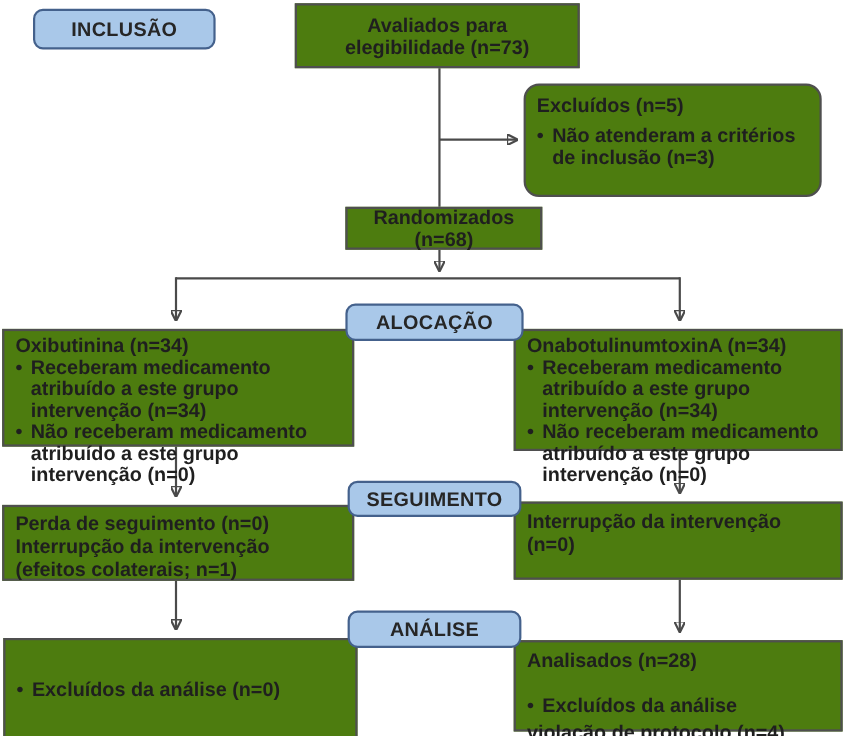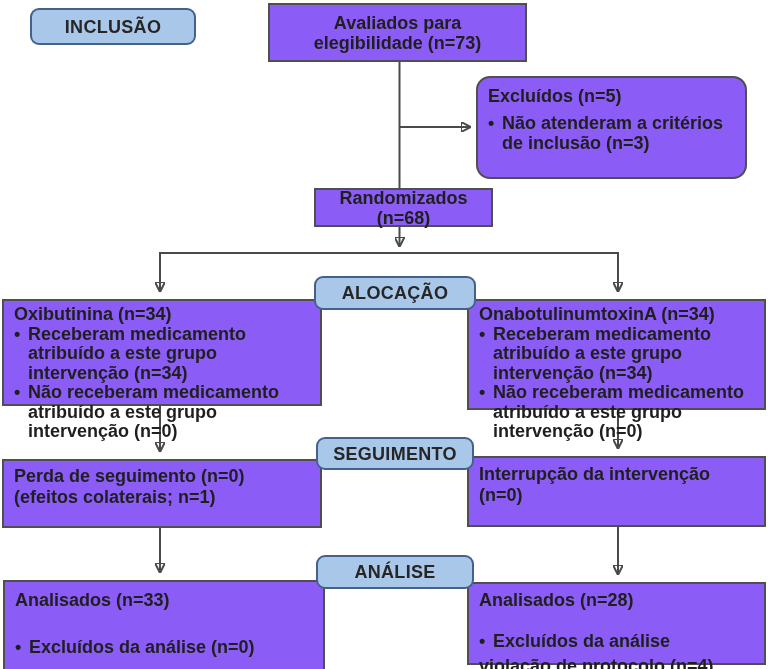--- a/index.html
+++ b/index.html
@@ -11,21 +11,21 @@
     font-family:"Liberation Sans","DejaVu Sans",sans-serif;
     font-weight:700;
     color:#1f1f1f;
     font-size:18px;
     line-height:20px;
   }
   .connectors{position:absolute;left:0;top:0;width:768px;height:669px;z-index:1;}
   .connectors path{stroke:#4a4a4a;stroke-width:2;fill:none;}
   .box{
     position:absolute;
-    background:#8b5cf6;
+    background:#4d7c0f;
     border:2px solid #4f4f4f;
     box-sizing:border-box;
     z-index:2;
     padding:6px 10px;
   }
   .box.center{
     display:flex;align-items:center;justify-content:center;text-align:center;
     padding:4px 8px;
   }
   .badge{
@@ -112,31 +112,31 @@
     </div>
     <div class="bullet">
       <span class="btxt">Não receberam medicamento atribuído a este grupo intervenção (n=0)</span>
     </div>
   </div>
 
   <div class="badge" style="left:316px;top:437px;width:158px;height:33px;">SEGUIMENTO</div>
 
   <div class="box fu-left" style="left:2px;top:459px;width:320px;height:69px;">
     <div class="line">Perda de seguimento (n=0)</div>
+    <div class="line">Interrupção da intervenção</div>
     <div class="line">(efeitos colaterais; n=1)</div>
   </div>
 
   <div class="box fu-right" style="left:467px;top:456px;width:299px;height:71px;">
     <div class="line">Interrupção da intervenção (n=0)</div>
   </div>
 
   <div class="badge" style="left:316px;top:555px;width:158px;height:34px;">ANÁLISE</div>
 
   <div class="box ana" style="left:3px;top:580px;width:322px;height:92px;">
-    <div class="title">Analisados (n=33)</div>
     <div class="bullet">
       <span class="btxt">Excluídos da análise (n=0)</span>
     </div>
   </div>
 
   <div class="box ana" style="left:467px;top:582px;width:299px;height:83px;padding-top:6px;">
     <div class="title">Analisados (n=28)</div>
     <div class="bullet" style="margin-top:21px;">
       <span class="btxt">Excluídos da análise</span>
     </div>

